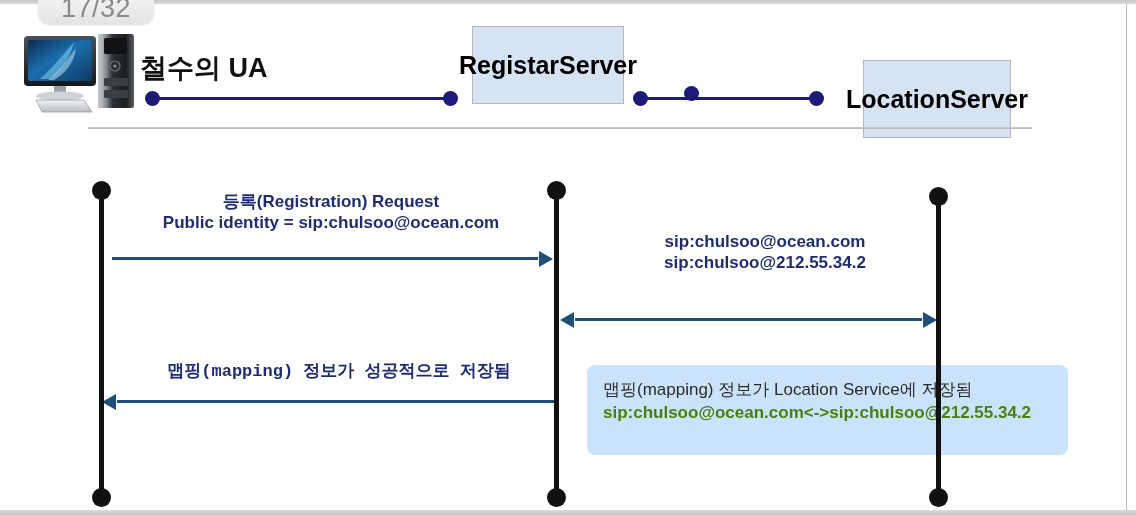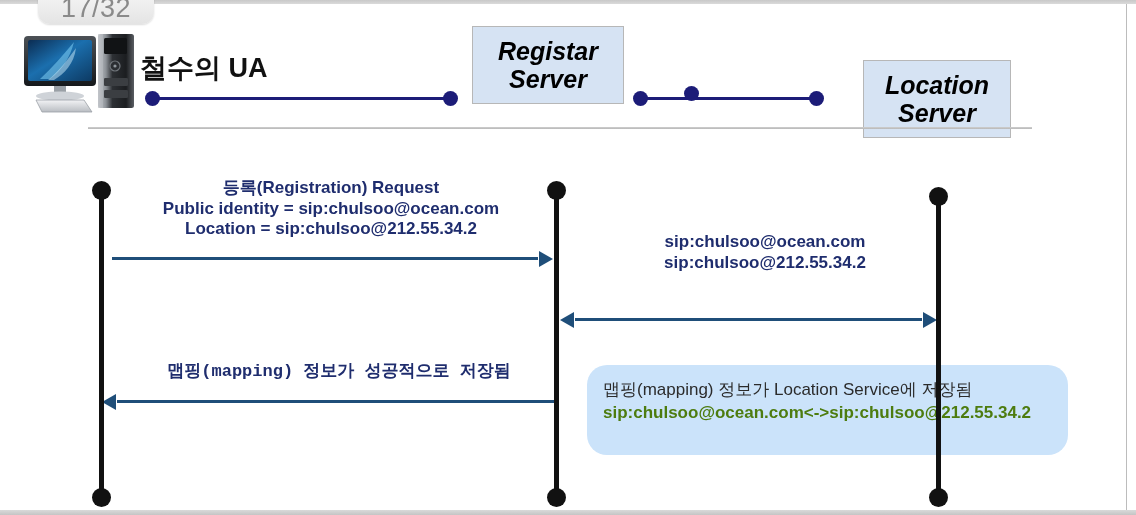--- a/index.html
+++ b/index.html
@@ -67,29 +67,28 @@
   .ua-label {
     left: 140px; top: 50px;
     font-size: 27px;
   }
 
   .node-box {
     position: absolute;
     background: #d6e3f3;
     border: 1px solid #b7b7b7;
     display: flex;
-    flex-direction: column;
+    flex-direction: row;
     align-items: center;
     justify-content: center;
     font-size: 25px;
     font-weight: bold;
     color: #000000;
     line-height: 1.12;
     box-sizing: border-box;
-    font-style: italic;
   }
   .node-registrar { left: 472px; top: 26px; width: 152px; height: 78px; }
   .node-location  { left: 863px; top: 36px; width: 148px; height: 78px; margin-top: 24px; }
 
   .hdr-line {
     position: absolute;
     height: 3px;
     background: #1c1c78;
   }
   .hdr-dot {
@@ -159,21 +158,21 @@
     z-index: 12;
   }
   .msg-text div { white-space: nowrap; }
 
   
   .callout {
     position: absolute;
     left: 587px; top: 365px;
     width: 481px; height: 90px;
     background: #cbe3fa;
-    border-radius: 20px;
+    border-radius: 8px;
     box-sizing: border-box;
     padding: 14px 16px 0 16px;
     z-index: 5;
   }
   .callout-line1 {
     font-size: 17px;
     color: #2b2b2b;
     font-weight: normal;
     line-height: 1.35;
     white-space: nowrap;
@@ -273,24 +272,23 @@
   <div class="lifeline-cap" style="left:92px; top:488px;"></div>
 
   <div class="lifeline" style="left:554px; top:190px; height:307px;"></div>
   <div class="lifeline-cap" style="left:547px; top:181px;"></div>
   <div class="lifeline-cap" style="left:547px; top:488px;"></div>
 
   <div class="lifeline" style="left:936px; top:196px; height:301px;"></div>
   <div class="lifeline-cap" style="left:929px; top:187px;"></div>
   <div class="lifeline-cap" style="left:929px; top:488px;"></div>
 
-  <div class="msg-text" style="left:111px; top:178px; width:440px;">
+  <div class="msg-text" style="left:111px; top:192px; width:440px;">
     <div>등록(Registration) Request</div>
     <div>Public identity = sip:chulsoo@ocean.com</div>
-    <div>Location = sip:chulsoo@212.55.34.2</div>
   </div>
   <div class="arrow right" style="left:112px; top:257px; width:426px;"></div>
 
   <div class="msg-text" style="left:585px; top:232px; width:360px;">
     <div>sip:chulsoo@ocean.com</div>
     <div>sip:chulsoo@212.55.34.2</div>
   </div>
   <div class="arrow right left" style="left:575px; top:318px; width:347px;"></div>
 
   <div class="msg-text" style="left:122px; top:362px; width:434px;font-family:Liberation Mono, monospace;">

